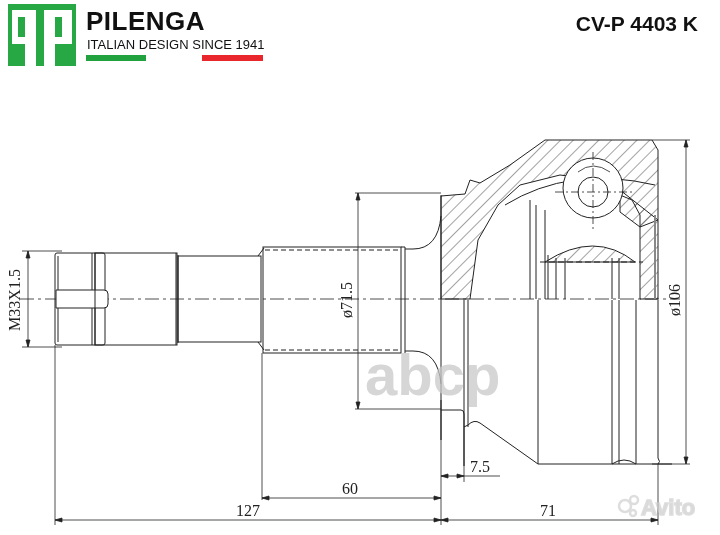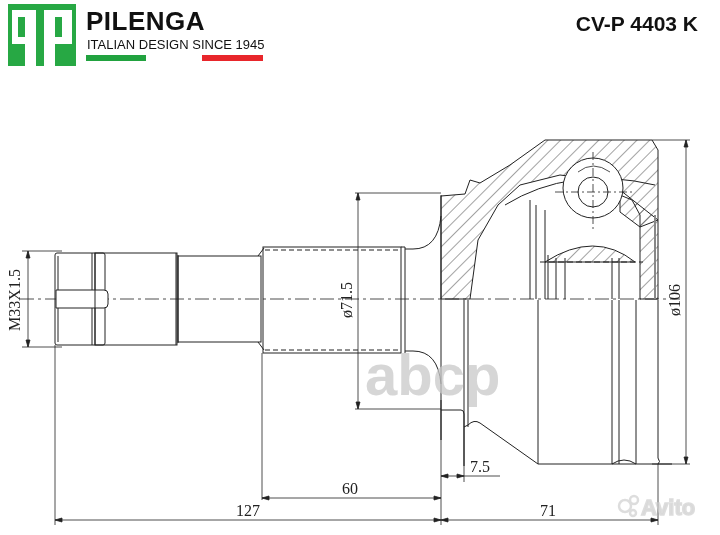--- a/index.html
+++ b/index.html
@@ -18,21 +18,21 @@
 <body>
 
 <div class="logo-box">
   <svg width="68" height="62" viewBox="0 0 68 62">
 
     <path d="M4 6 h24 v56 h-11 v-22 h-13 z M10 13 v20 h7 v-20 z" fill="#fff" fill-rule="evenodd"></path>
     <path d="M36 6 h28 v34 h-17 v22 h-11 z M47 13 v20 h7 v-20 z" fill="#fff" fill-rule="evenodd"></path>
   </svg>
 </div>
 <div class="brand">PILENGA</div>
-<div class="tagline">ITALIAN DESIGN SINCE 1945</div>
+<div class="tagline">ITALIAN DESIGN SINCE 1941</div>
 <div class="stripe-green"></div>
 <div class="stripe-red"></div>
 <div class="partno">CV-P 4403 K</div>
 
 <svg class="drawing" width="720" height="535" viewBox="0 0 720 535">
   <defs>
     <pattern id="hatch" patternUnits="userSpaceOnUse" width="9" height="9" patternTransform="rotate(45)">
       <line x1="0" y1="0" x2="0" y2="9" stroke="#333" stroke-width="0.9"></line>
     </pattern>
   </defs>

